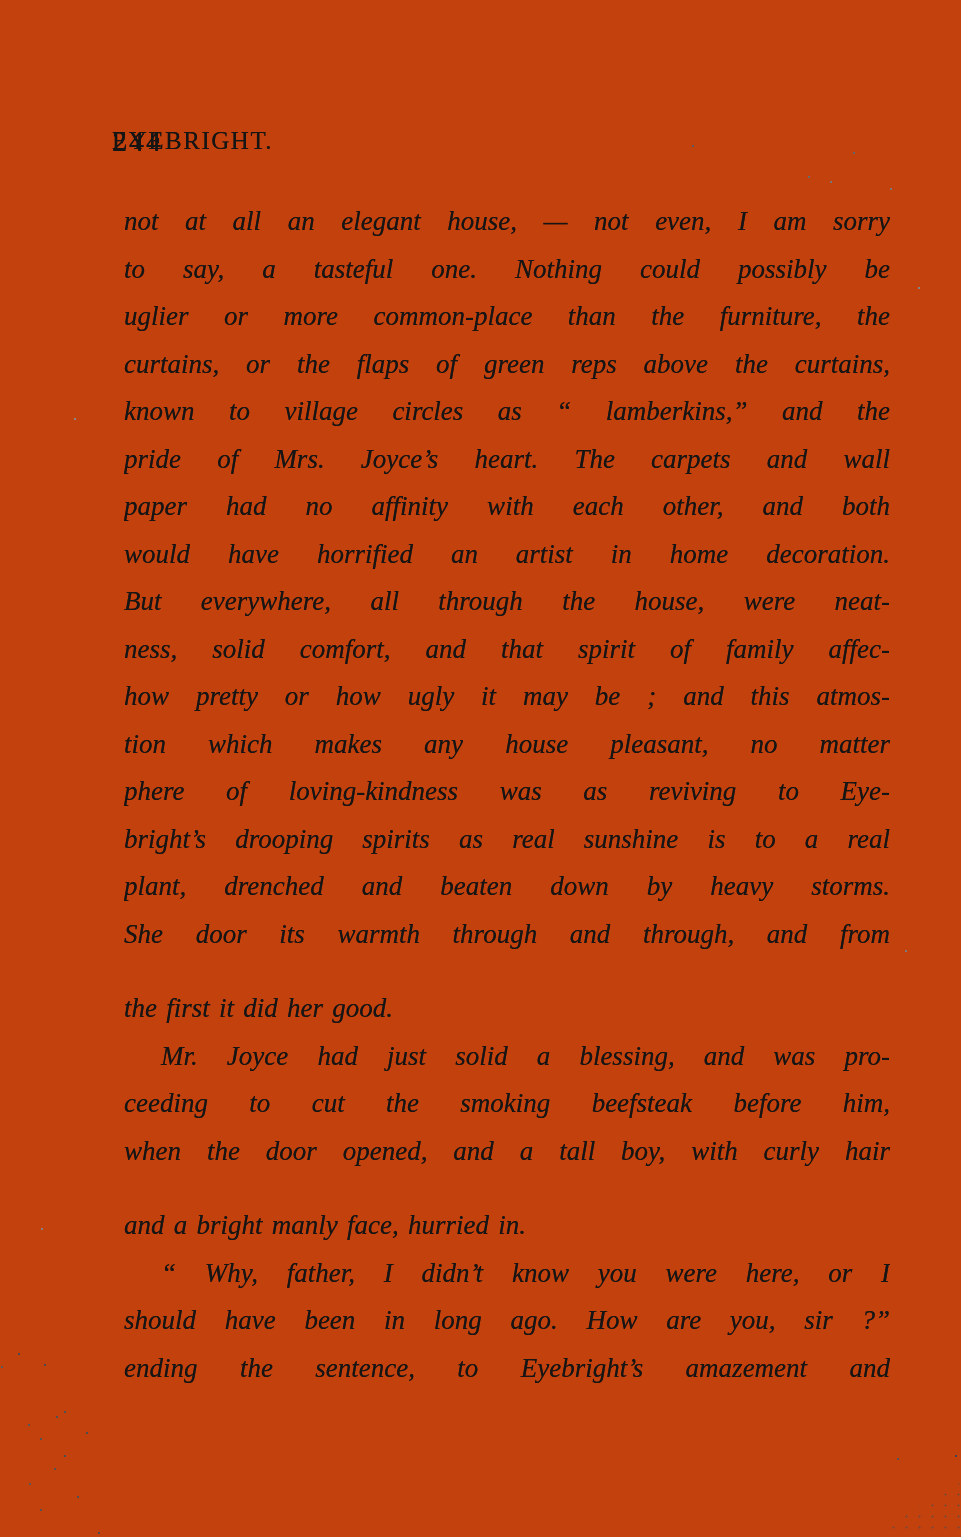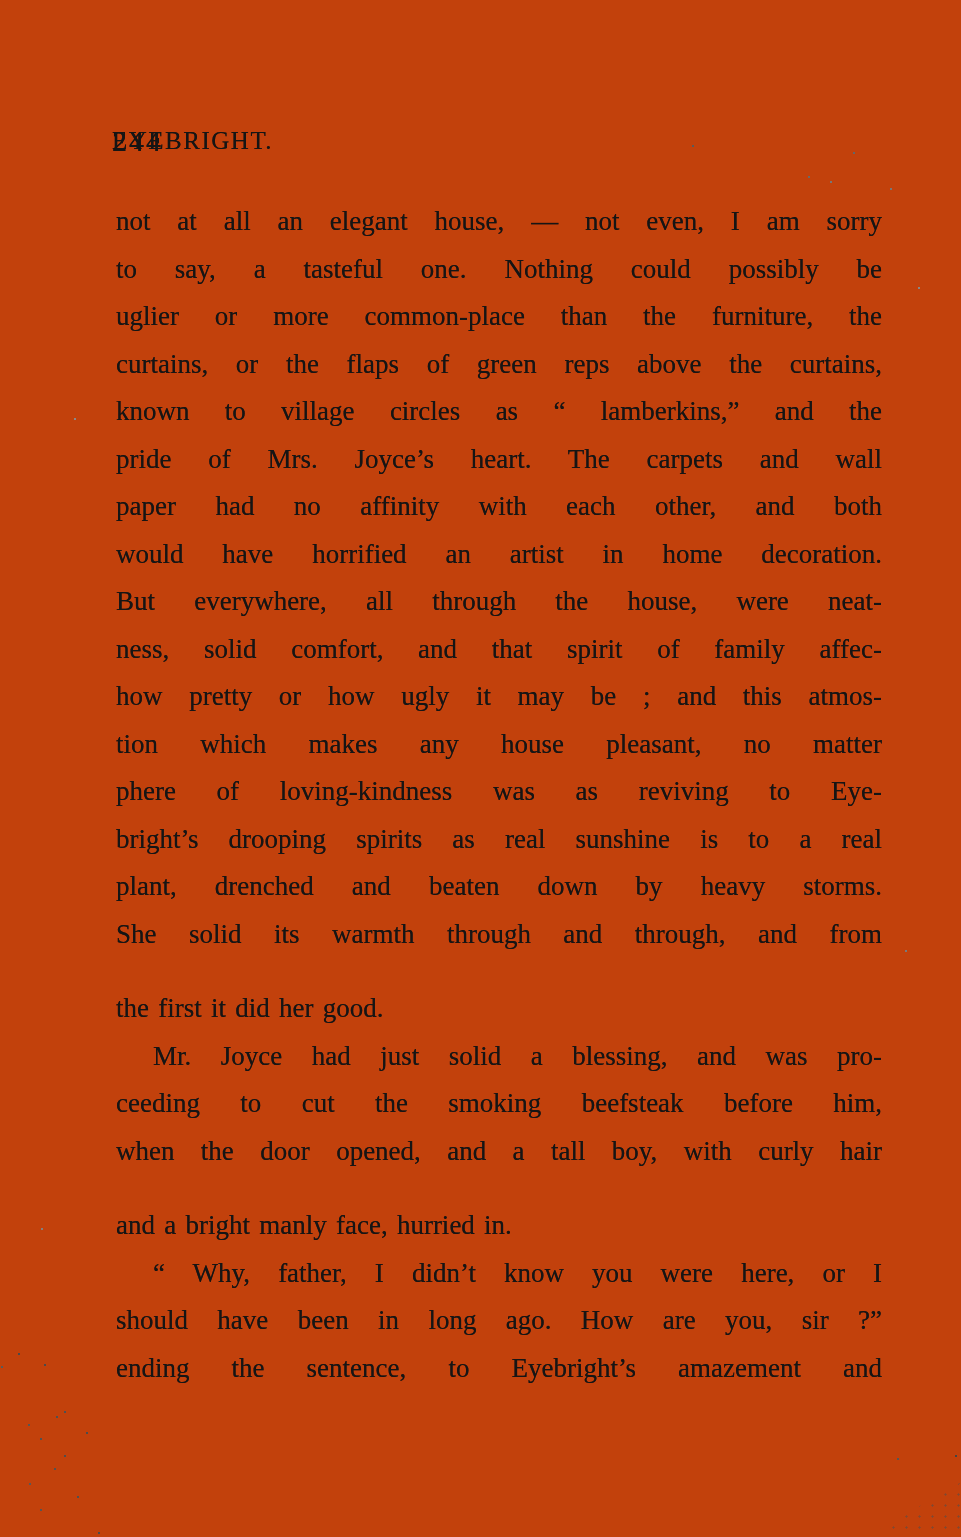--- a/index.html
+++ b/index.html
@@ -39,22 +39,23 @@
     right: 10px;
     top: 3px;
     font-size: 25px;
     letter-spacing: 1.5px;
     text-shadow: 0 0 0.6px rgba(20,20,20,0.8);
   }
   
   .body-text {
     position: absolute;
     top: 198px;
-    left: 116px;
+    left: 124px;
     width: 766px;
+    font-style: italic;
   }
   .line {
     font-size: 27px;
     line-height: 47.5px;
     height: 47.5px;
     overflow: hidden;
     text-align: justify;
     text-align-last: justify;
     word-spacing: 2.5px;
     text-shadow: 0 0 0.6px rgba(20,20,20,0.75);
@@ -133,21 +134,21 @@
       <div class="line">pride of Mrs. Joyce’s heart. The carpets and wall</div>
       <div class="line">paper had no affinity with each other, and both</div>
       <div class="line">would have horrified an artist in home decoration.</div>
       <div class="line">But everywhere, all through the house, were neat-</div>
       <div class="line">ness, solid comfort, and that spirit of family affec-</div>
       <div class="line">how pretty or how ugly it may be ; and this atmos-</div>
       <div class="line">tion which makes any house pleasant, no matter</div>
       <div class="line">phere of loving-kindness was as reviving to Eye-</div>
       <div class="line">bright’s drooping spirits as real sunshine is to a real</div>
       <div class="line">plant, drenched and beaten down by heavy storms.</div>
-      <div class="line">She solid its warmth through and through, and from</div>
+      <div class="line">She door its warmth through and through, and from</div>
       <div class="line no-justify">the first it did her good.</div>
       <div class="line indent">Mr. Joyce had just solid a blessing, and was pro-</div>
       <div class="line">ceeding to cut the smoking beefsteak before him,</div>
       <div class="line">when the door opened, and a tall boy, with curly hair</div>
       <div class="line no-justify">and a bright manly face, hurried in.</div>
       <div class="line indent">“ Why, father, I didn’t know you were here, or I</div>
       <div class="line">should have been in long ago. How are you, sir ?”</div>
       <div class="line">ending the sentence, to Eyebright’s amazement and</div>
     </div>
 

